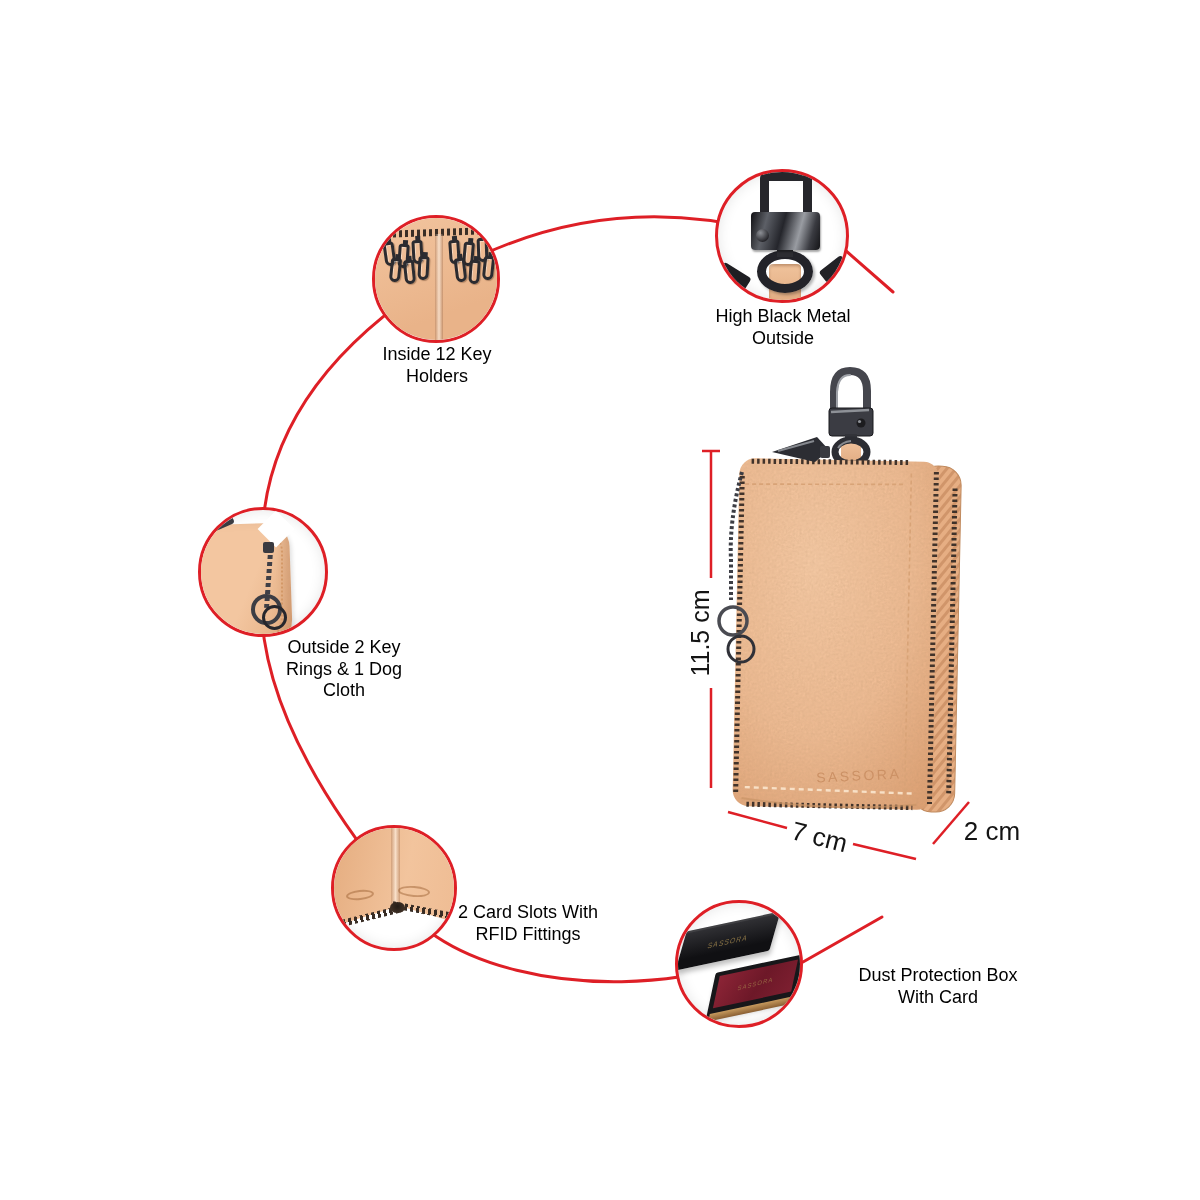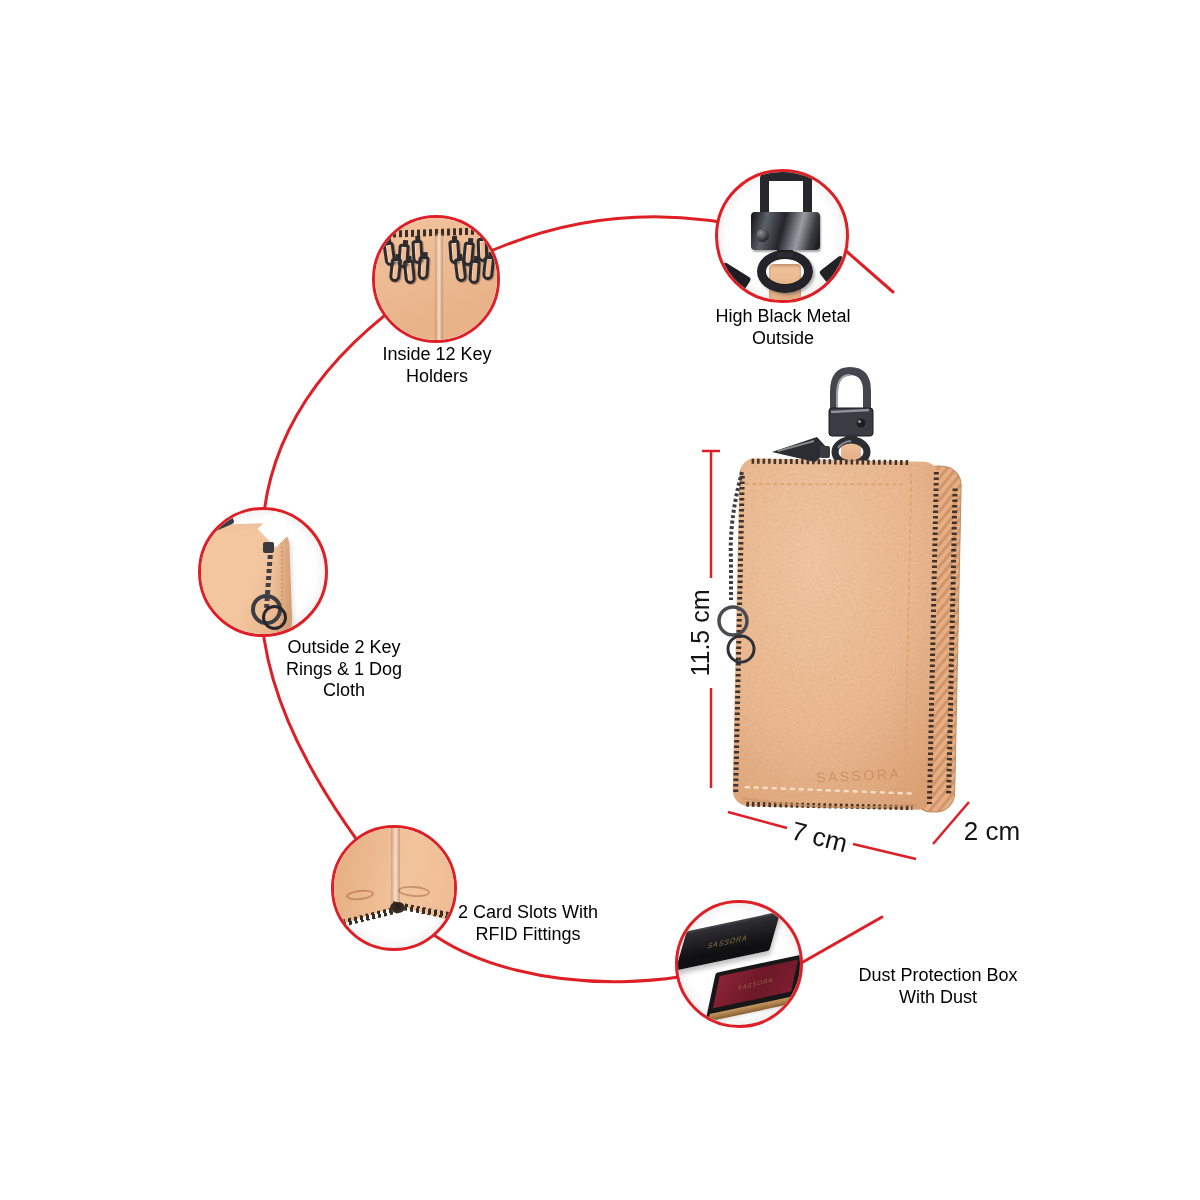--- a/index.html
+++ b/index.html
@@ -278,16 +278,16 @@
     <span>Outside 2 Key</span>
     <span>Rings &amp; 1 Dog</span>
     <span>Cloth</span>
   </div>
   <div class="callout-label" id="label-card-slots">
     <span>2 Card Slots With</span>
     <span>RFID Fittings</span>
   </div>
   <div class="callout-label" id="label-dust-box">
     <span>Dust Protection Box</span>
-    <span>With Dust</span>
+    <span>With Card</span>
   </div>
 
 </div>
 
 </body></html>

